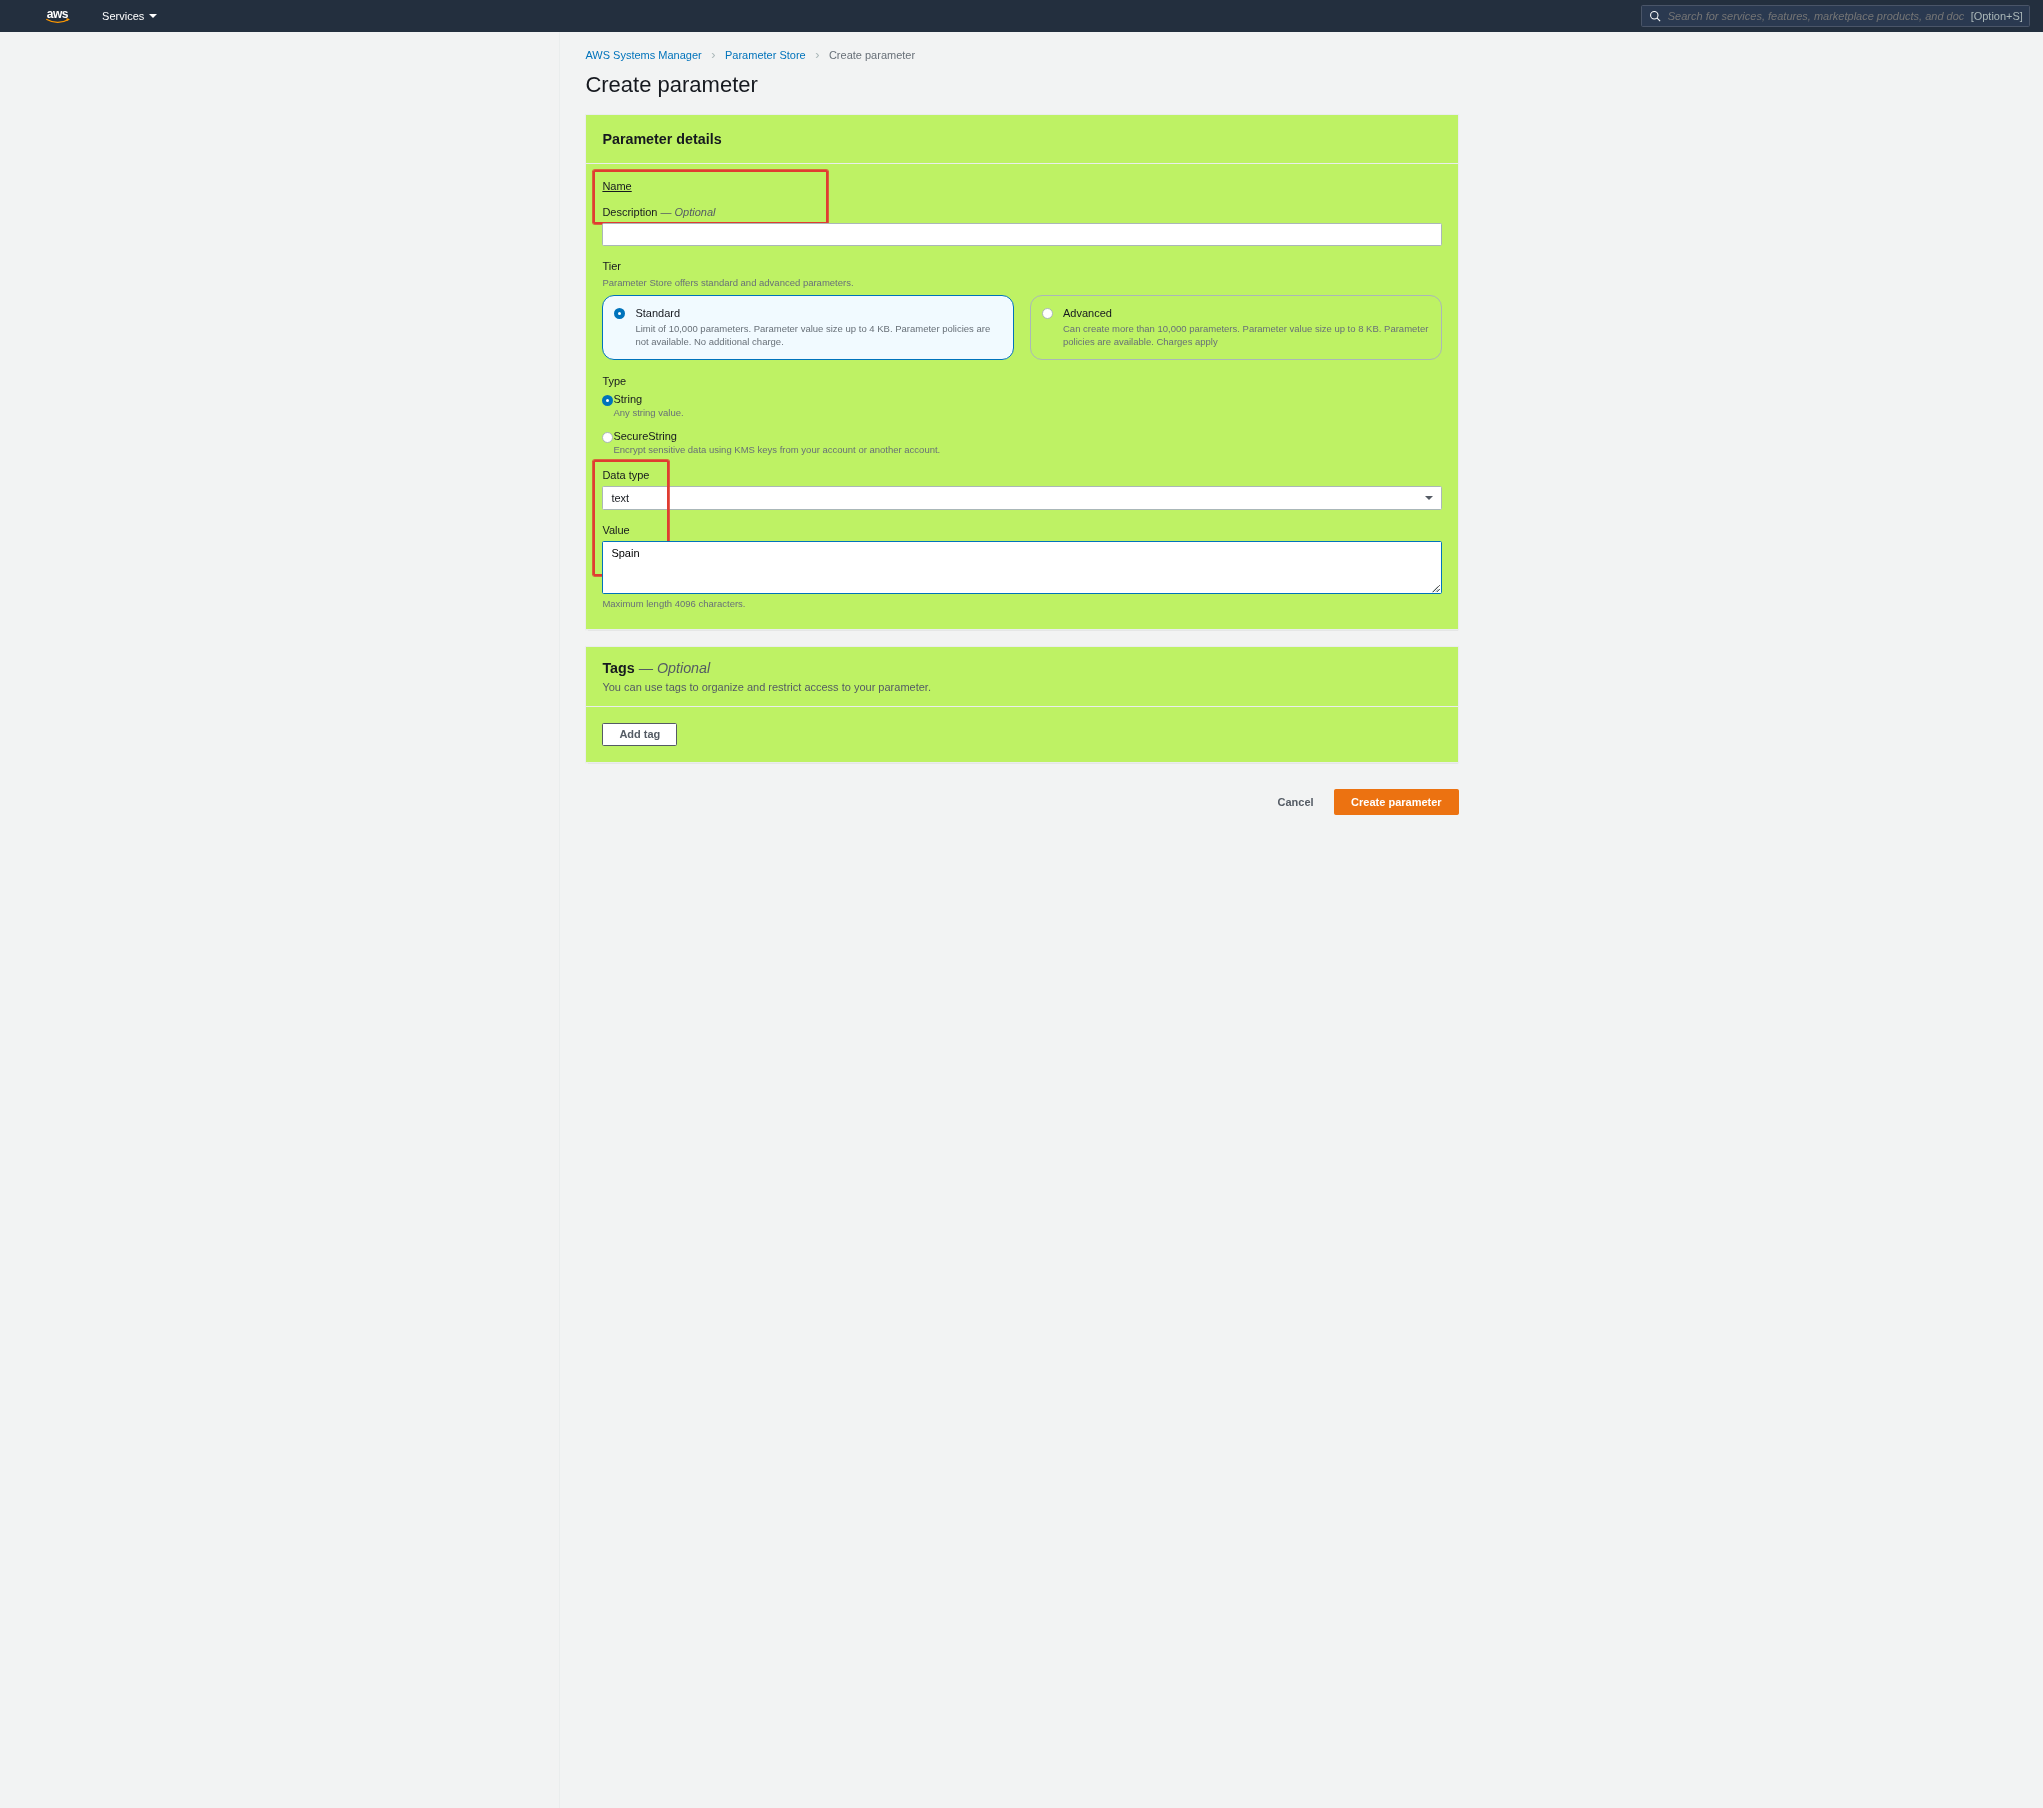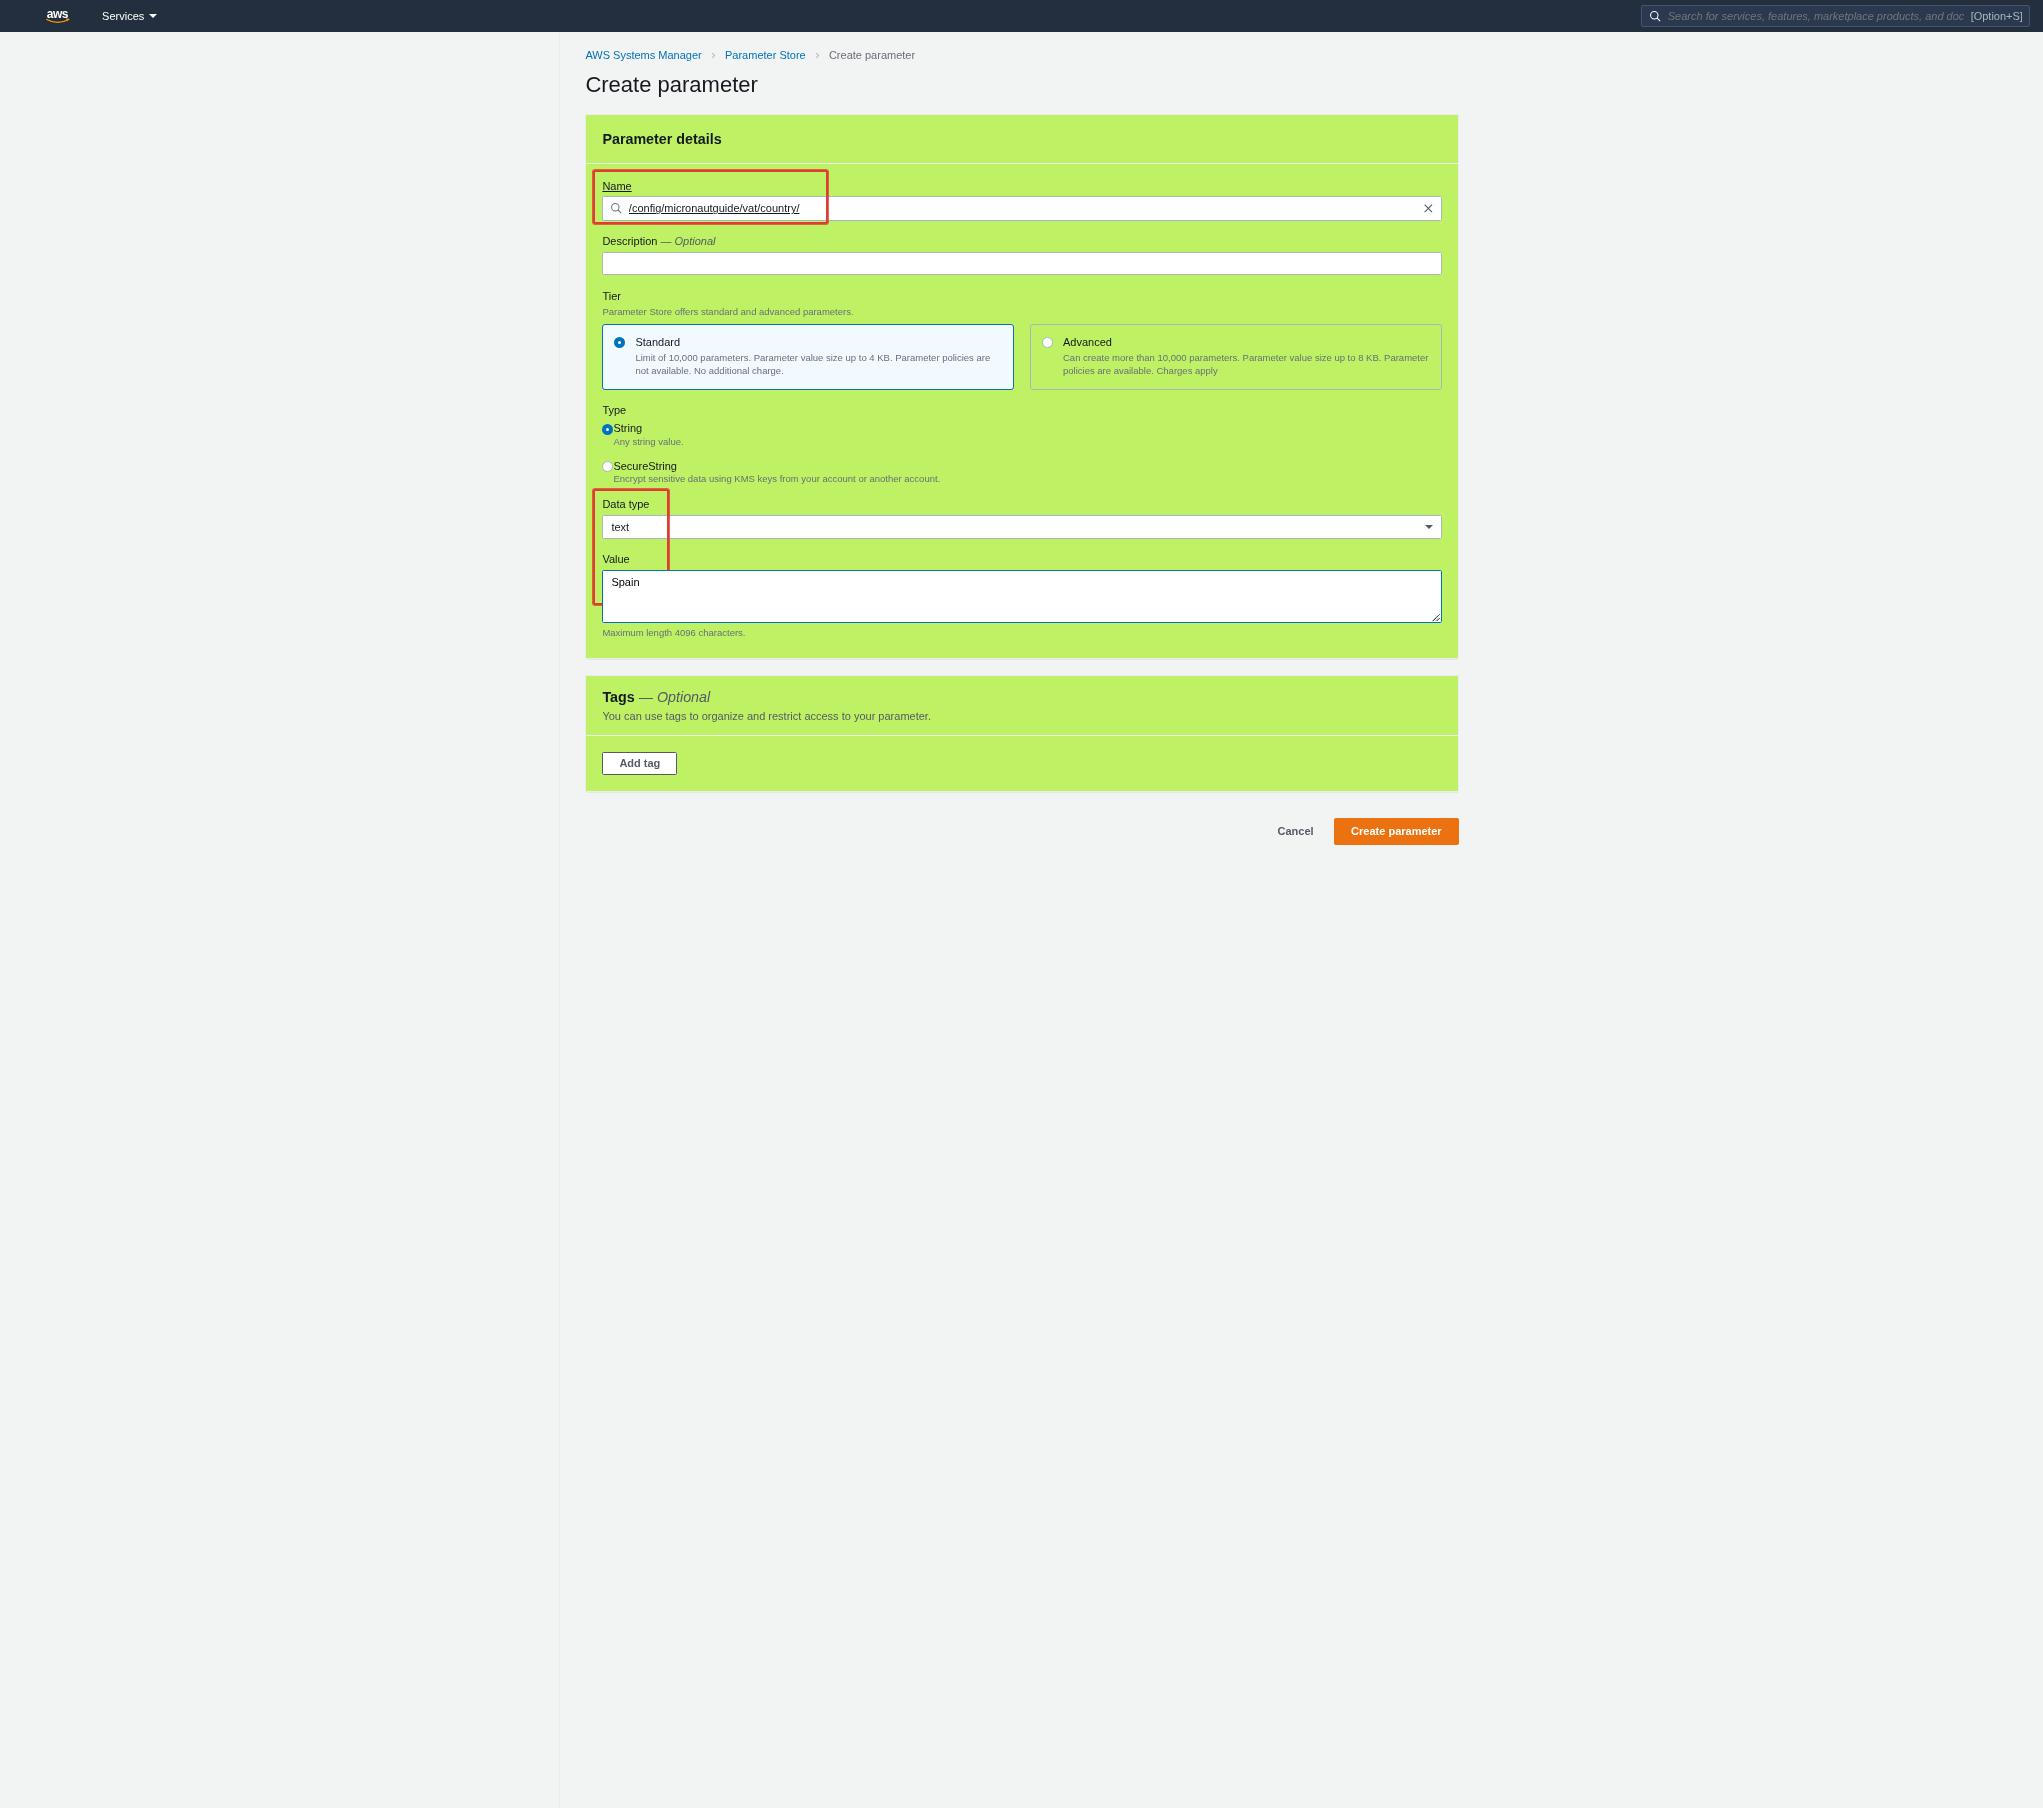--- a/index.html
+++ b/index.html
@@ -192,21 +192,21 @@
       cursor: pointer;
     }
     .tier-grid {
       display: grid;
       grid-template-columns: 1fr 1fr;
       gap: 16px;
       margin-top: 6.4px;
     }
     .tier-card {
       border: 0.8px solid #aab7b8;
-      border-radius: 3px;
+      border-radius: 12px;
       padding: 11px 11px 11px 32px;
       position: relative;
       cursor: pointer;
     }
     .tier-card.selected {
       border-color: #0073bb;
       background: #f1faff;
     }
     .tier-radio {
       position: absolute;
@@ -426,31 +426,20 @@
 
   <div class="panel">
     <div class="panel-header">
       <div class="panel-title">Parameter details</div>
     </div>
     <div class="panel-body">
 
       <div class="field-group" style="position:relative;text-decoration:underline;">
         <div class="highlight-box" style="left:-9.5px;top:-9.5px;width:235px;height:54px;"></div>
         <label class="field-label">Name</label>
-        <div class="input-row">
-          <svg class="input-search-icon" viewBox="0 0 24 24">
-            <circle cx="10" cy="10" r="7"></circle>
-            <line x1="15" y1="15" x2="21" y2="21"></line>
-          </svg>
-          <input type="text" value="/config/micronautguide/vat/country/" style="">
-          <svg class="input-clear" viewBox="0 0 24 24">
-            <line x1="5" y1="5" x2="19" y2="19"></line>
-            <line x1="19" y1="5" x2="5" y2="19"></line>
-          </svg>
-        </div>
       </div>
 
       <div class="field-group">
         <label class="field-label">
           <span>Description</span><span class="label-optional"> — Optional</span>
         </label>
         <div class="input-row">
           <input type="text" value="" style="">
         </div>
       </div>

